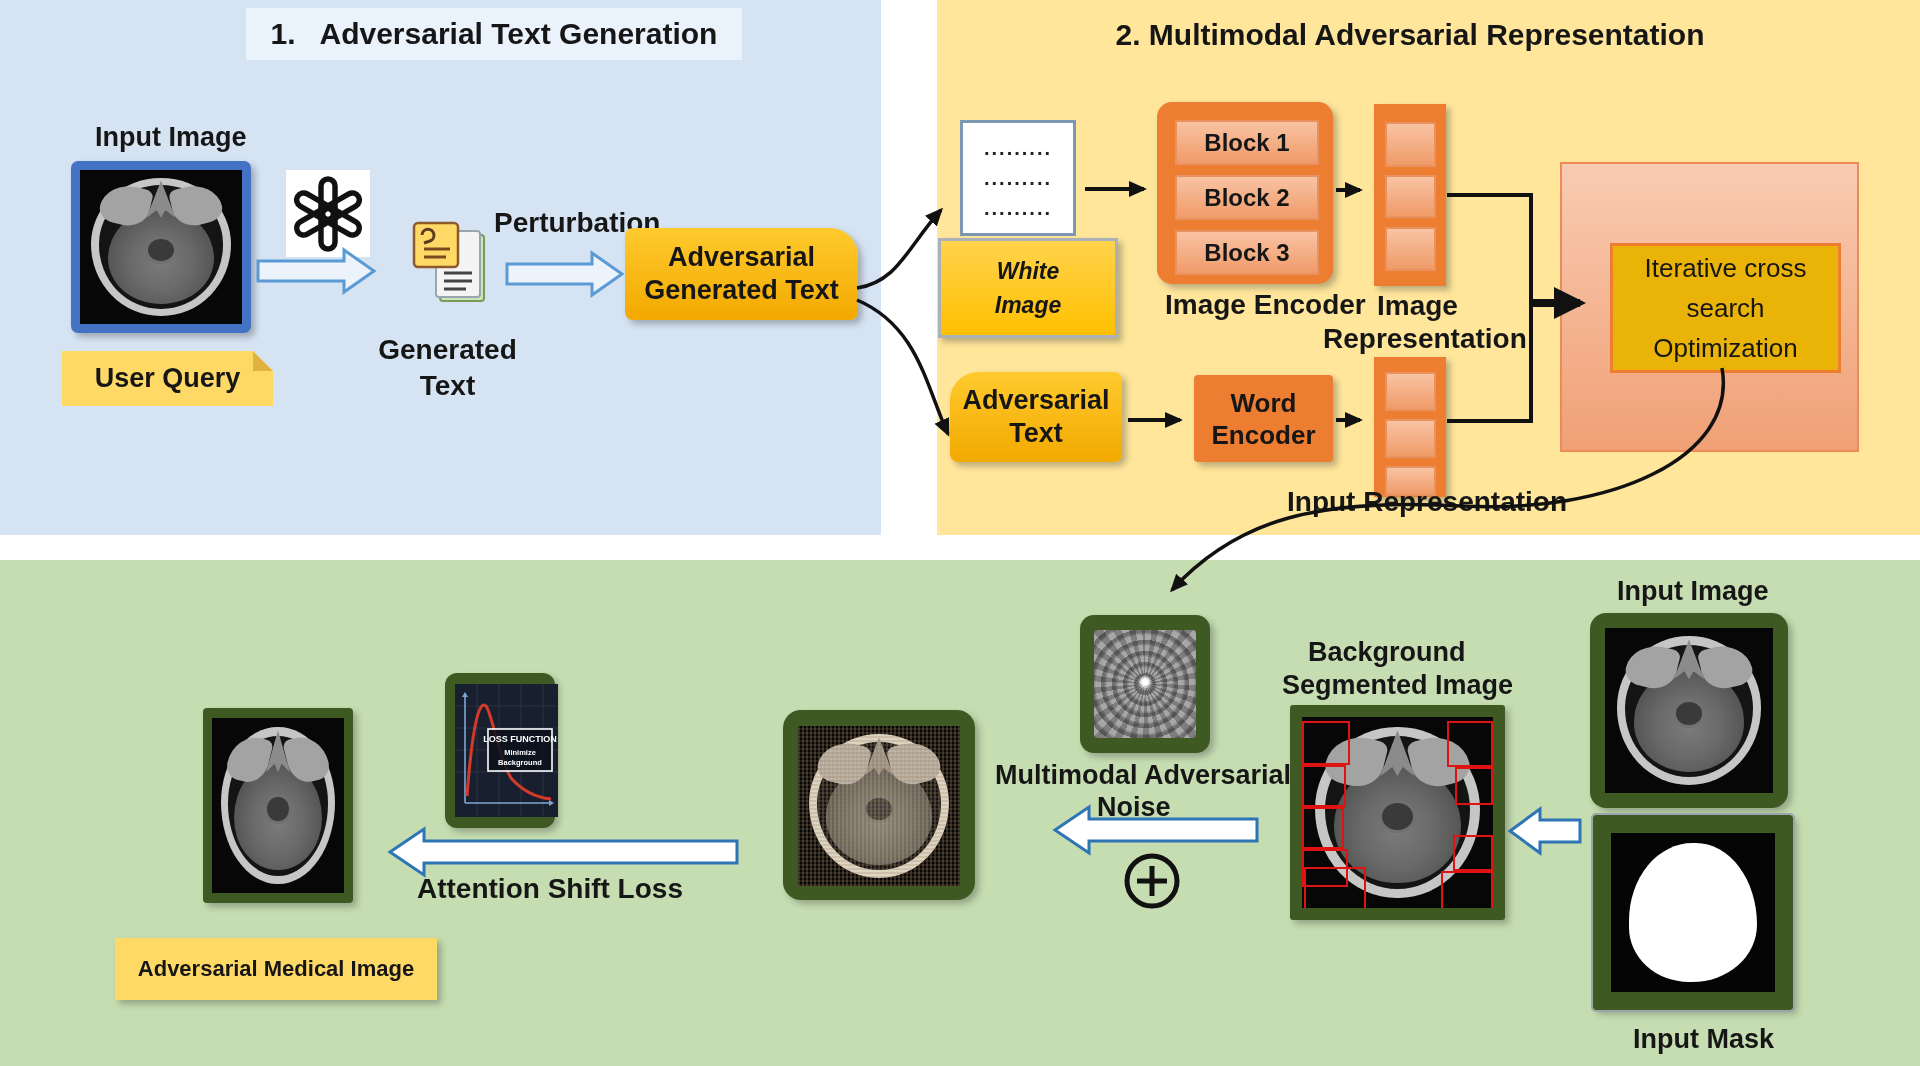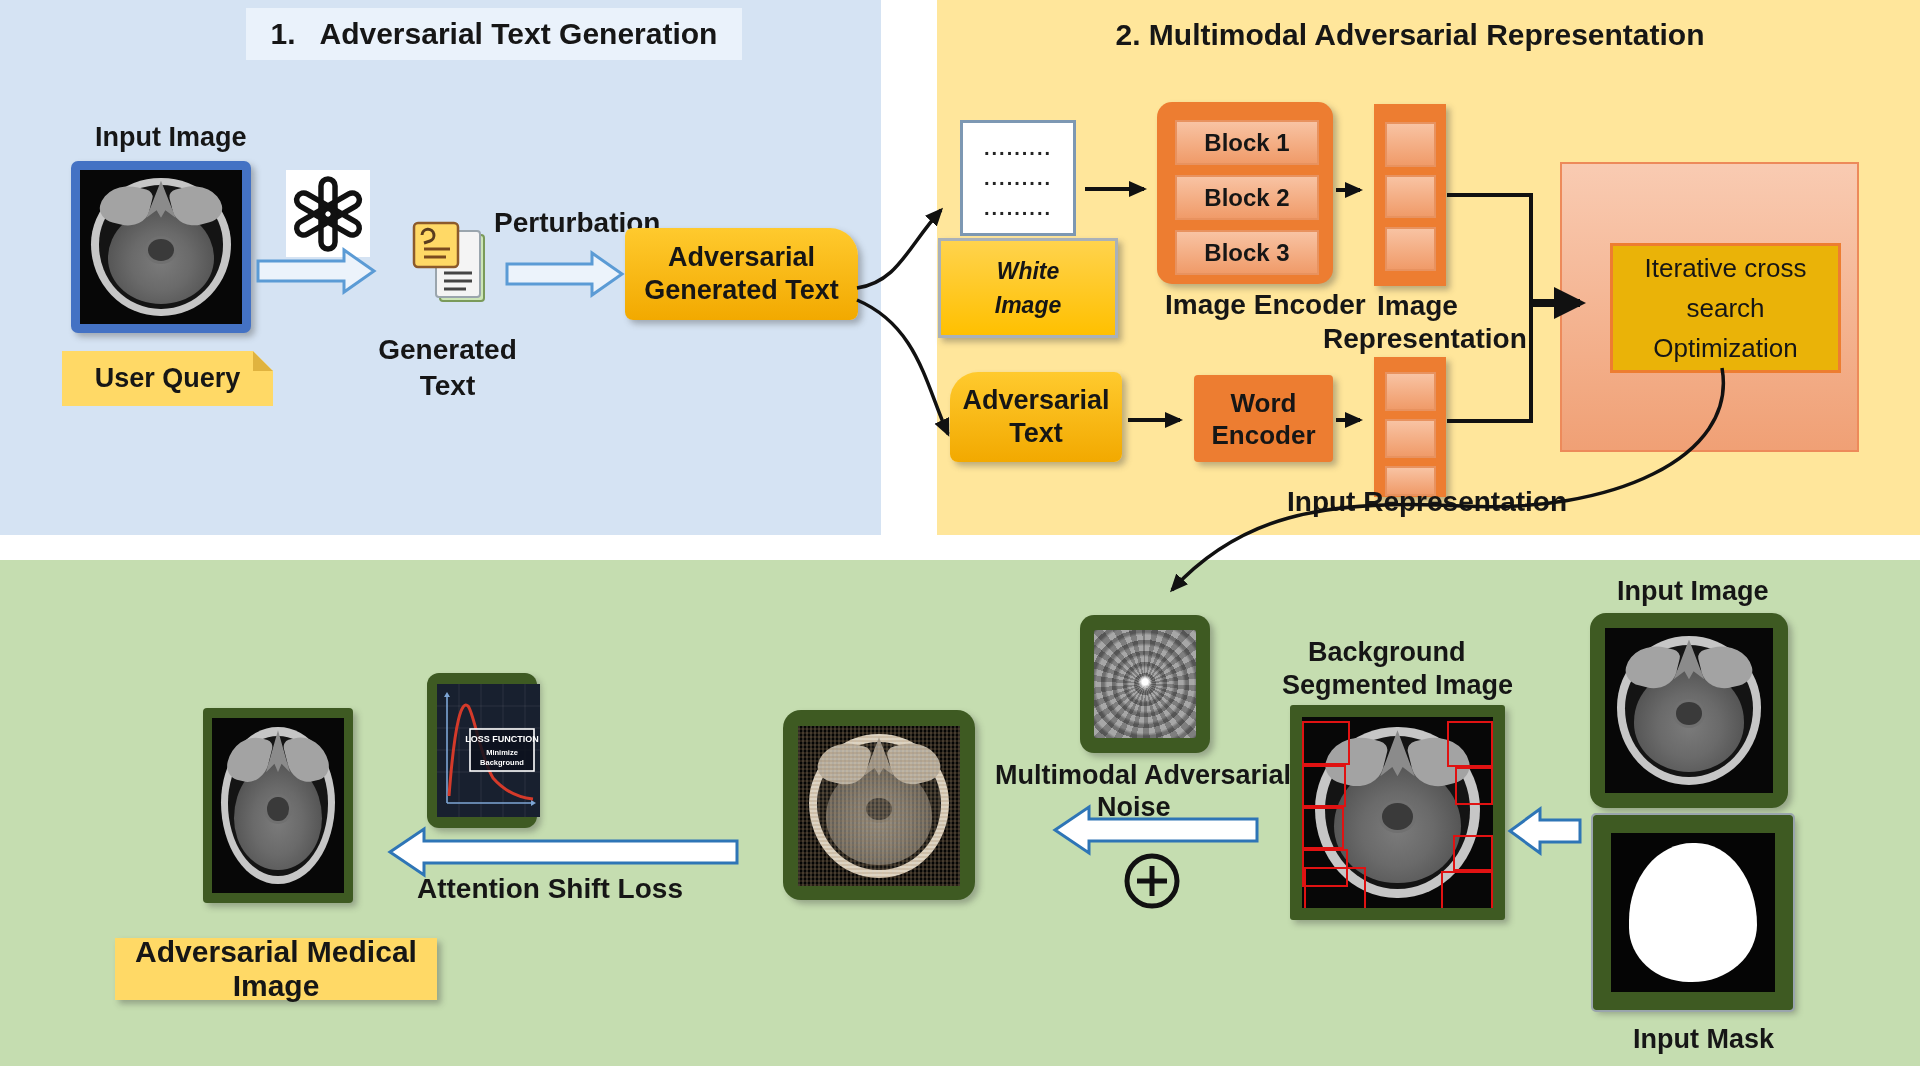--- a/index.html
+++ b/index.html
@@ -84,21 +84,21 @@
   .mri.noisy::after{content:"";position:absolute;inset:0;
        background:repeating-linear-gradient(0deg,rgba(150,110,70,.22) 0 2px,transparent 2px 4px),
                   repeating-linear-gradient(90deg,rgba(220,200,170,.18) 0 2px,transparent 2px 4px);}
   .spiral{position:absolute;border-radius:2px;
      background:radial-gradient(circle at 50% 48%,#fff 0 3px,rgba(255,255,255,0) 7px),
        repeating-conic-gradient(from 0deg at 50% 50%,#c9c9c9 0 7deg,#989898 7deg 14deg),
        repeating-radial-gradient(circle at 50% 50%,#d4d4d4 0 5px,#8e8e8e 8px 11px);
      background-blend-mode:normal,multiply;}
   .rbox{position:absolute;border:2px solid var(--red-grid);}
   .advmed{left:115px;top:938px;width:322px;height:62px;background:var(--yellow-label);
-          font-size:30px;font-weight:bold;}
+          font-size:22px;font-weight:bold;}
   .maskblob{position:absolute;left:11%;top:6%;width:78%;height:88%;background:#fff;
             border-radius:51% 49% 52% 48%/57% 60% 42% 40%;}
   .overlay{position:absolute;left:0;top:0;width:1920px;height:1066px;pointer-events:none;}
 </style>
 </head>
 <body>
 
 <div class="stage">
 
   <div class="panel blue"></div>
@@ -239,21 +239,21 @@
       <div class="wing l"></div>
         <div class="wing r"></div>
         <div class="sinus"></div>
         <div class="stem"></div>
     </div>
   </div>
   <div class="abs advmed ctr shadow">
     <span>Adversarial Medical Image</span>
   </div>
 
-  <div class="greenframe shadow" style="left:427px;top:673px;width:110px;height:155px;border-radius:12px;text-decoration:underline;">
+  <div class="greenframe shadow" style="left:445px;top:673px;width:110px;height:155px;border-radius:12px;text-decoration:underline;">
     <svg style="position:absolute;left:10px;top:11px;" width="103" height="133" viewBox="0 0 103 133">
       <rect x="0" y="0" width="103" height="133" fill="#18202f"></rect>
       <g stroke="#ffffff" stroke-opacity="0.08" stroke-width="1">
         <line x1="0" y1="22" x2="103" y2="22"></line>
           <line x1="0" y1="44" x2="103" y2="44"></line>
         <line x1="0" y1="66" x2="103" y2="66"></line>
           <line x1="0" y1="88" x2="103" y2="88"></line>
         <line x1="22" y1="0" x2="22" y2="133"></line>
           <line x1="44" y1="0" x2="44" y2="133"></line>
         <line x1="66" y1="0" x2="66" y2="133"></line>

